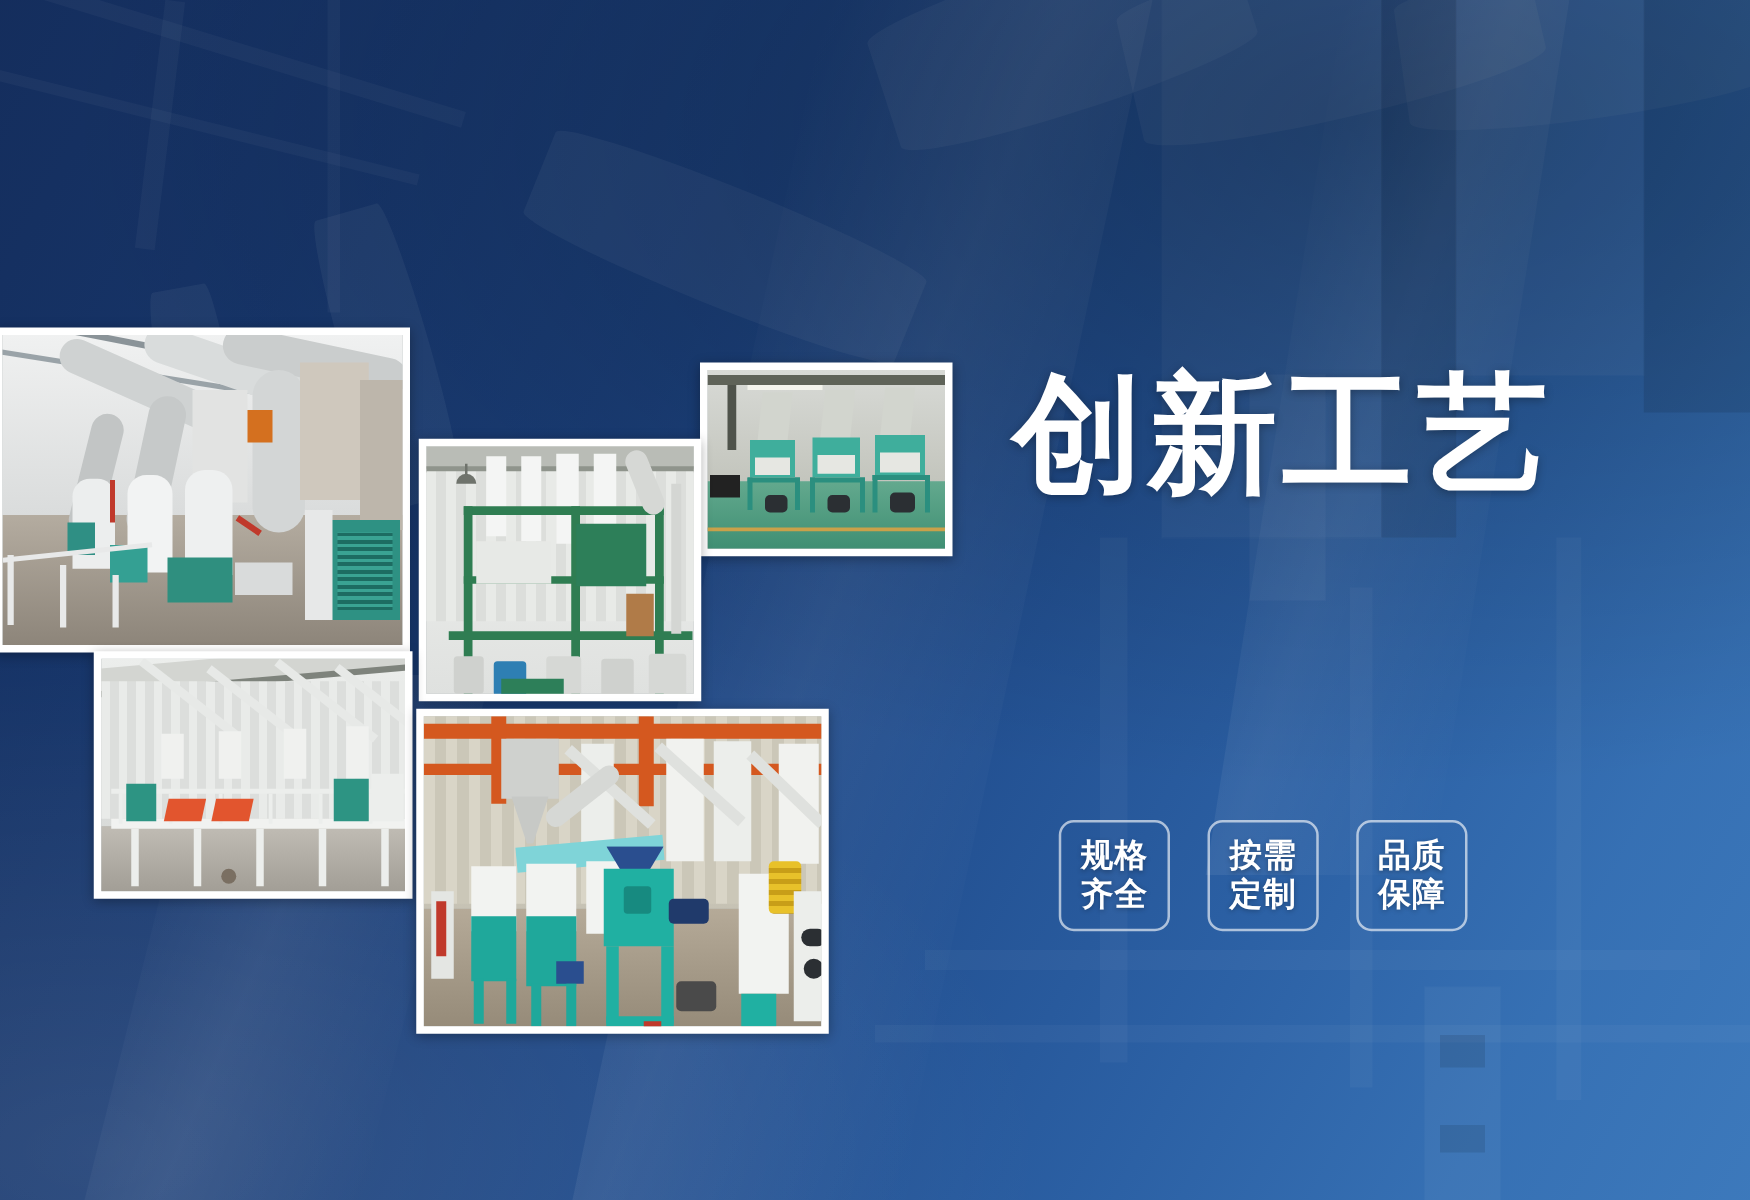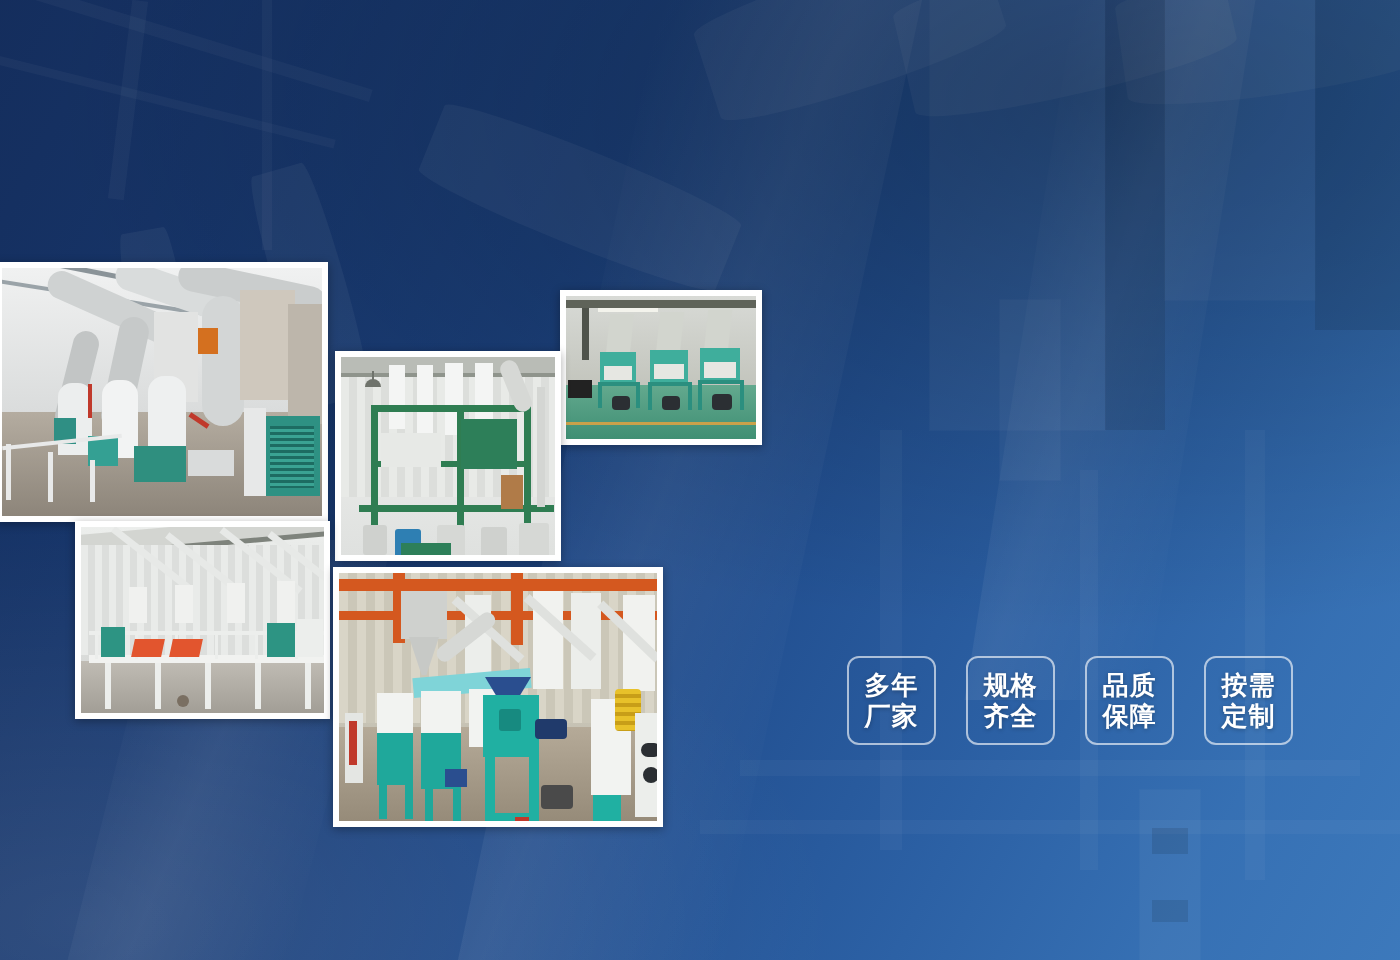--- a/index.html
+++ b/index.html
@@ -377,34 +377,31 @@
       <div class="ph-rect" style="left:66px;top:210px;width:8px;height:36px;background:#1fa89b;"></div>
       <div class="ph-rect" style="left:86px;top:214px;width:8px;height:34px;background:#1fa89b;"></div>
       <div class="ph-rect" style="left:114px;top:214px;width:8px;height:34px;background:#1fa89b;"></div>
       <div class="ph-rect" style="left:176px;top:244px;width:14px;height:5px;background:#c0392b;"></div>
       <div class="ph-rect" style="left:254px;top:222px;width:28px;height:26px;background:#20b0a2;"></div>
       <div class="ph-rect" style="left:6px;top:140px;width:18px;height:70px;background:#e4e6e3;"></div>
       <div class="ph-rect" style="left:10px;top:148px;width:8px;height:44px;background:#c0392b;"></div>
     </div>
   </div>
 
+  <div class="headline" id="headline1">创新工艺</div>
 
 
   <div id="badges">
-    <div class="badge">
-      <span>多年</span>
-      <span>厂家</span>
-    </div>
     <div class="badge">
       <span>规格</span>
       <span>齐全</span>
     </div>
     <div class="badge">
+      <span>按需</span>
+      <span>定制</span>
+    </div>
+    <div class="badge">
       <span>品质</span>
       <span>保障</span>
     </div>
-    <div class="badge">
-      <span>按需</span>
-      <span>定制</span>
-    </div>
   </div>
 
 </div>
 
 </body></html>

